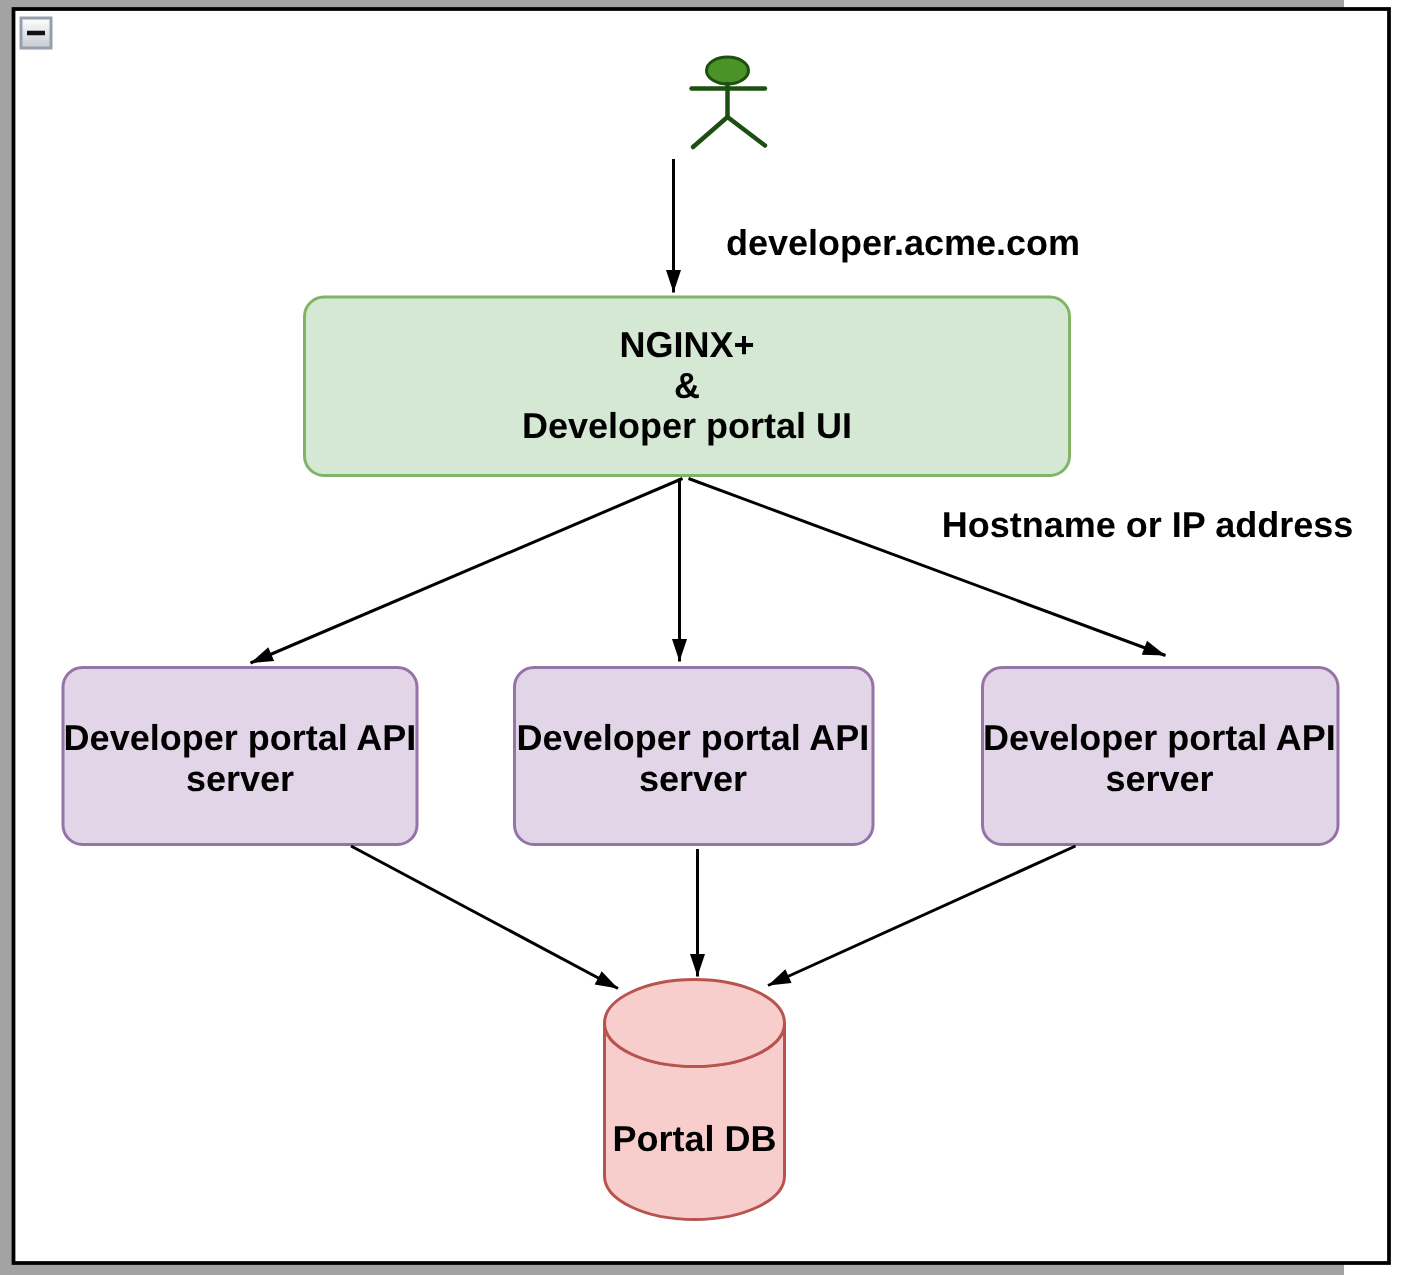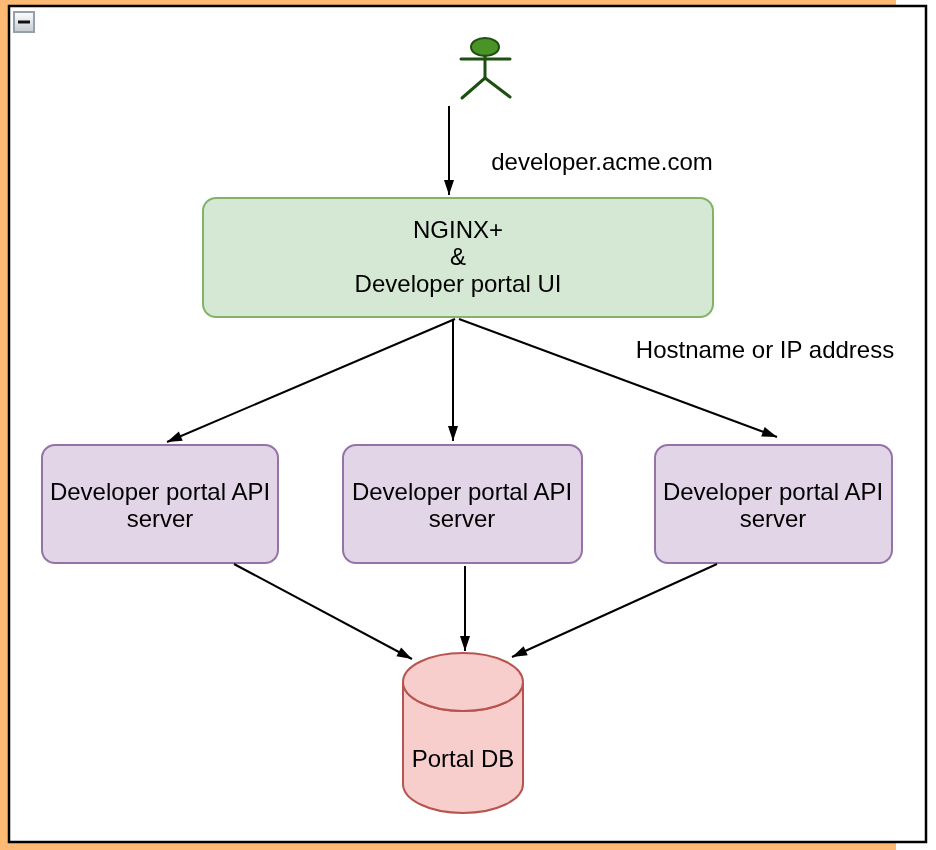--- a/index.html
+++ b/index.html
@@ -4,22 +4,23 @@
 <style>
   html, body {
     margin: 0;
     padding: 0;
     background: #ffffff;
   }
   .stage {
     position: relative;
     width: 896px;
     height: 850px;
-    background: #fdba74;
+    background: #a3a3a3;
     font-family: "Liberation Sans", sans-serif;
+    font-weight: bold;
   }
   svg text {
     font-family: "Liberation Sans", sans-serif;
     font-size: 24px;
     fill: #000000;
   }
   svg .edge {
     stroke: #000000;
     stroke-width: 2;
     fill: none;

